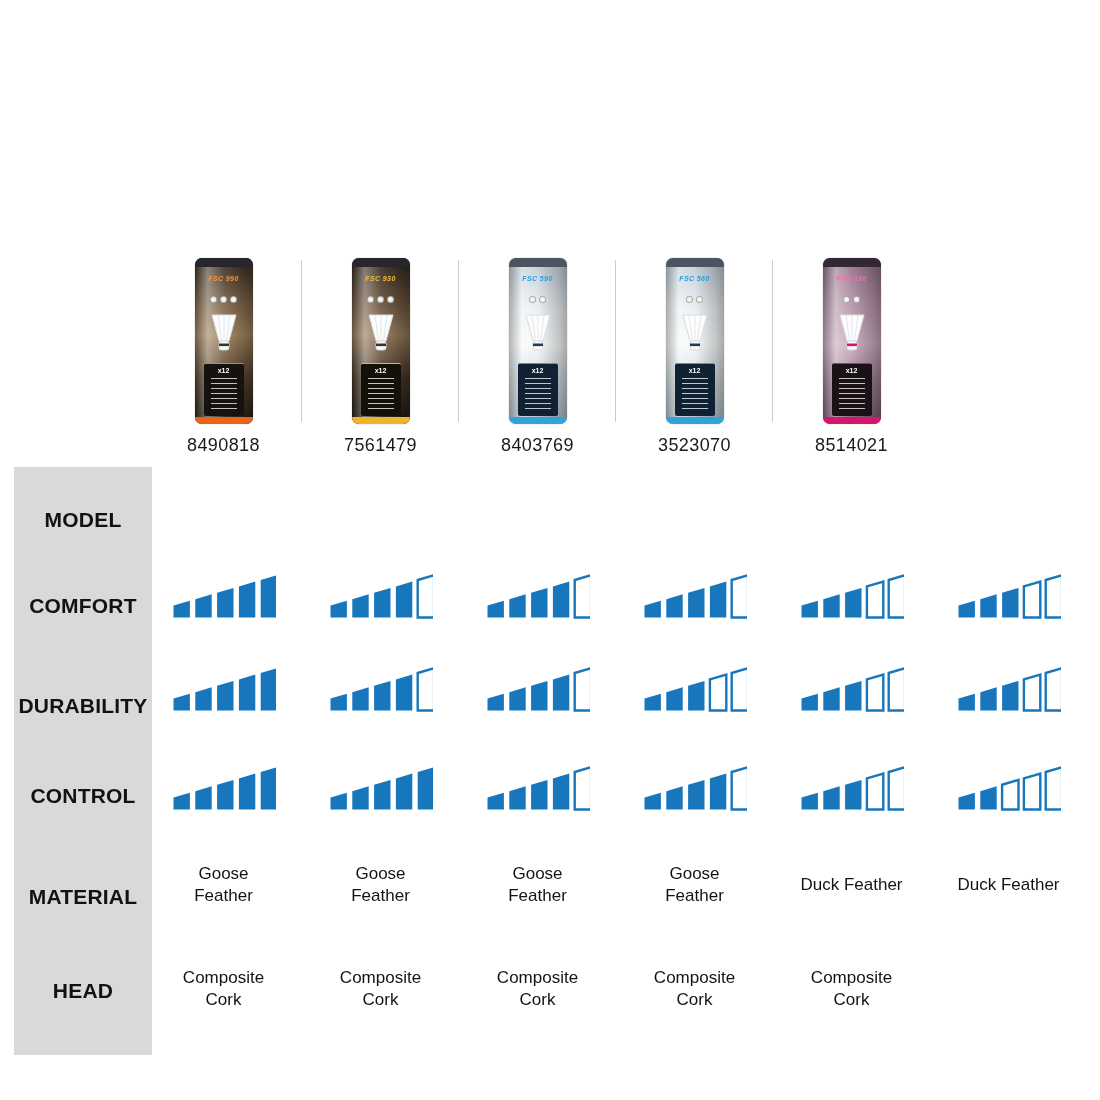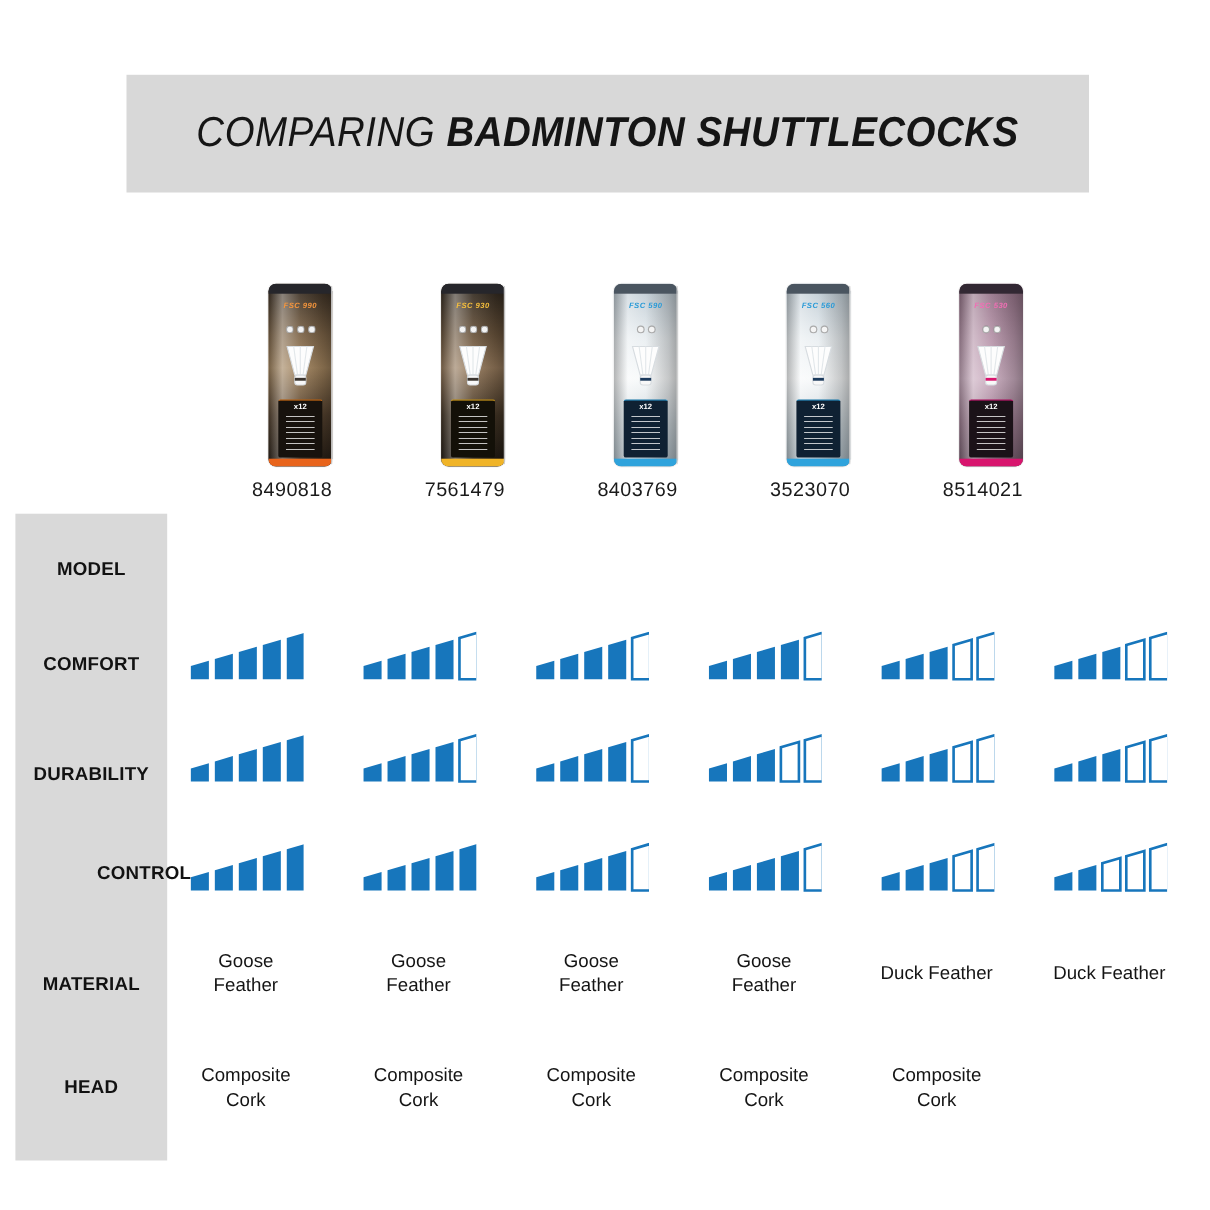--- a/index.html
+++ b/index.html
@@ -8,21 +8,21 @@
 
   
   .banner{position:absolute;left:115px;top:68px;width:875px;height:107px;background:#d8d8d8;
           display:flex;align-items:center;justify-content:center;}
   .banner h1{margin:0;font-size:38px;font-style:italic;letter-spacing:.5px;color:#151515;
              transform:scaleX(.92);white-space:nowrap;font-weight:400;}
   .banner h1 .t-bold{font-weight:800;}
 
   
   .products{position:absolute;left:145px;top:258px;width:942px;height:200px;display:flex;}
-  .product-cell{position:relative;width:157px;display:flex;flex-direction:column;align-items:flex-end;}
+  .product-cell{position:relative;width:157px;display:flex;flex-direction:column;align-items:center;}
   .product-cell:not(:last-child)::after{content:"";position:absolute;right:0;top:2px;width:1px;height:162px;background:#cccccc;}
   .tube{position:relative;width:58px;height:166px;border-radius:7px;overflow:hidden;
         box-shadow:0 0 0 1px rgba(0,0,0,.06);}
   .tube .overlay{position:absolute;inset:0;
         background:linear-gradient(90deg,rgba(0,0,0,.28) 0%,rgba(255,255,255,.38) 22%,rgba(255,255,255,.08) 50%,rgba(0,0,0,.20) 86%,rgba(0,0,0,.32) 100%);}
   .tube-cap{position:absolute;top:0;left:0;width:100%;height:9px;}
   .tube-model{position:absolute;top:17px;width:100%;text-align:center;font-size:7px;font-weight:700;
               font-style:italic;letter-spacing:.4px;}
   .tube-dots{position:absolute;top:38px;left:0;right:0;display:flex;justify-content:center;gap:3px;}
   .tube-dot{width:7px;height:7px;border-radius:50%;background:#f4f4f4;border:1px solid rgba(0,0,0,.30);box-sizing:border-box;}
@@ -30,35 +30,32 @@
   .tube-band{position:absolute;top:106px;left:50%;transform:translateX(-50%);width:16px;height:5px;}
   .tube-panel{position:absolute;bottom:8px;left:50%;transform:translateX(-50%);width:40px;height:52px;border-radius:2px;}
   .tube-panel .x12{font-size:7px;font-weight:700;color:#fff;text-align:center;margin-top:3px;line-height:8px;}
   .tube-panel .finelines{height:32px;margin:3px 7px 0 7px;
         background:repeating-linear-gradient(180deg,rgba(255,255,255,.75) 0 1px,transparent 1px 5px);}
   .tube-footer{position:absolute;bottom:0;left:0;width:100%;height:7px;}
   .product-code{margin-top:11px;font-size:18px;letter-spacing:.4px;color:#1a1a1a;}
 
   
   .side-panel{position:absolute;left:14px;top:467px;width:138px;height:588px;background:#d9d9d9;}
-  .row-label{position:absolute;left:14px;width:138px;text-align:center;font-size:17px;font-weight:700;
+  .row-label{position:absolute;left:14px;width:138px;text-align:center;font-size:21px;font-weight:700;
              letter-spacing:.2px;color:#121212;}
   .val-row{position:absolute;left:145px;width:942px;display:flex;}
   .val-cell{width:157px;display:flex;align-items:center;justify-content:center;}
   .model-txt{font-size:19px;font-weight:700;color:#1b1b1b;letter-spacing:.2px;}
   .txt-cell{width:106px;text-align:center;font-size:17px;line-height:22px;color:#141414;}
 </style>
 </head>
 <body>
 
 <div class="page">
 
-  <header class="banner">
-    <h1><span class="t-light">COMPARING</span>&nbsp;<span class="t-bold">BADMINTON SHUTTLECOCKS</span></h1>
-  </header>
 
   <section class="products" id="products">
       <div class="product-cell">
         <div class="tube" style="background: linear-gradient(rgb(51, 41, 31), rgb(125, 100, 71) 28%, rgb(161, 131, 93) 46%, rgb(85, 66, 47) 72%, rgb(36, 28, 20));">
           <div class="overlay"></div>
           <div class="tube-cap" style="background: rgb(38, 38, 43);"></div>
           <div class="tube-model" style="color: rgb(245, 149, 60);">FSC 990</div>
           <div class="tube-dots">
             <span class="tube-dot"></span>
             <span class="tube-dot"></span>
@@ -176,21 +173,21 @@
         </div>
         <div class="product-code">8514021</div>
       </div>
     </section>
 
   <aside class="side-panel"></aside>
 
   <div class="row-label" style="top:508px;">MODEL</div>
   <div class="row-label" style="top:594px;">COMFORT</div>
   <div class="row-label" style="top:694px;">DURABILITY</div>
-  <div class="row-label" style="top:784px;margin-left:48px;">CONTROL</div>
+  <div class="row-label" style="top:784px;">CONTROL</div>
   <div class="row-label" style="top:885px;">MATERIAL</div>
   <div class="row-label" style="top:979px;">HEAD</div>
 
   <div class="val-row" id="row-comfort" style="top:576px;height:45px;">
       <div class="val-cell">
         <div><svg width="104" height="45" viewBox="0 0 104 45">
             <polygon points="1.5,43.5 1.5,31.560096153846153 17.9,26.75048076923077 17.9,43.5" fill="#1776BC"></polygon>
             <polygon points="23.3,43.5 23.3,25.166826923076922 39.7,20.357211538461538 39.7,43.5" fill="#1776BC"></polygon>
             <polygon points="45.1,43.5 45.1,18.77355769230769 61.5,13.963942307692307 61.5,43.5" fill="#1776BC"></polygon>
             <polygon points="66.9,43.5 66.9,12.38028846153846 83.30000000000001,7.570673076923072 83.30000000000001,43.5" fill="#1776BC"></polygon>

